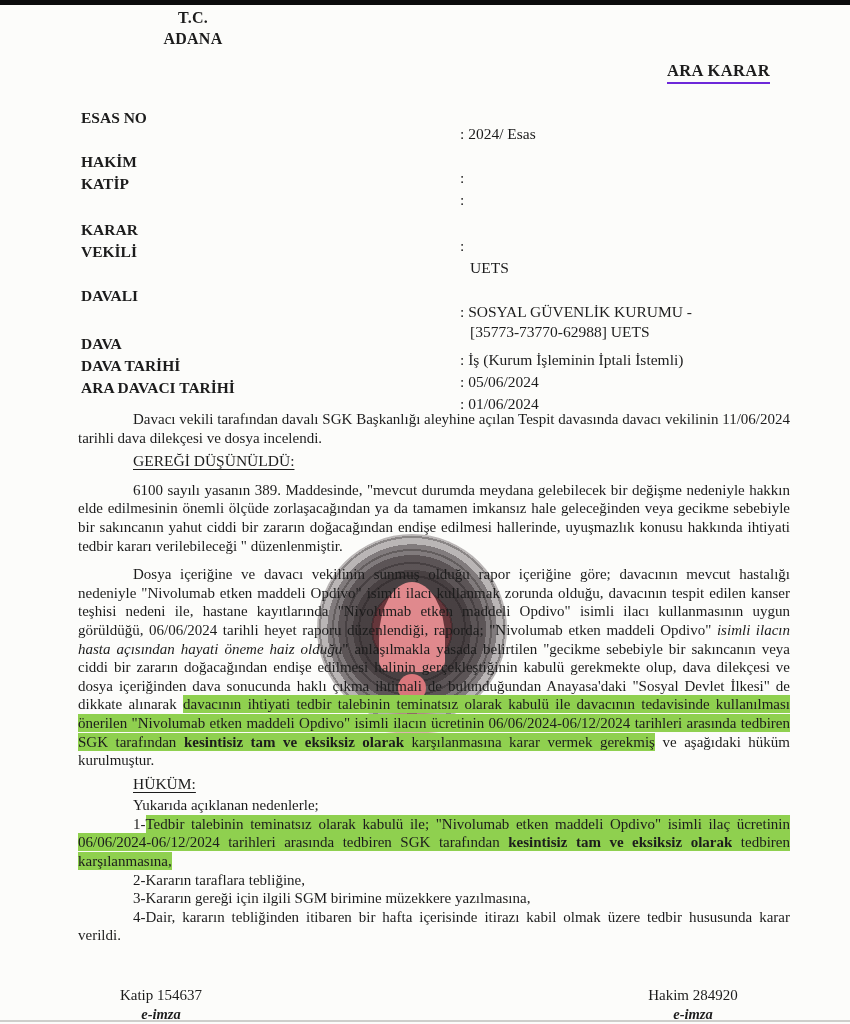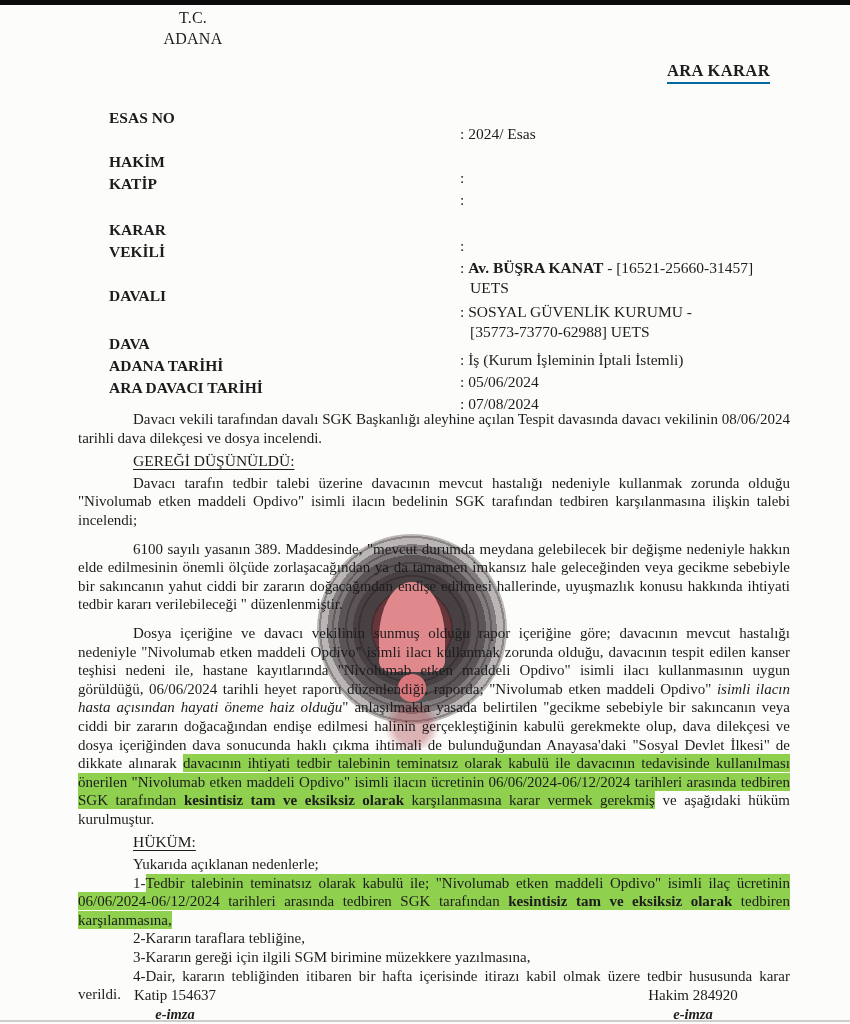--- a/index.html
+++ b/index.html
@@ -18,32 +18,32 @@
     position:absolute;left:0;top:0;width:850px;height:5px;
     background:#0c0c0c;
   }
   .bottom-edge{
     position:absolute;left:0;bottom:2px;width:850px;height:2px;
     background:rgba(120,120,115,.35);
   }
   
   .court-header{
     position:absolute;left:78px;top:7px;width:230px;
-    text-align:center;font-weight:normal;font-size:16px;line-height:21px;
+    text-align:center;font-weight:bold;font-size:16px;line-height:21px;
     letter-spacing:.2px;z-index:2;
   }
   .doc-title{
     position:absolute;right:80px;top:61px;
     font-weight:bold;font-size:16.5px;
-    border-bottom:2px solid #0369a1;padding-bottom:1px;
+    border-bottom:2px solid #6d28d9;padding-bottom:1px;
     letter-spacing:.4px;z-index:2;
   }
   
   .field-row{position:absolute;left:0;width:850px;z-index:2;font-size:15.5px;line-height:20px;}
-  .field-row .lbl{position:absolute;left:109px;font-weight:bold;white-space:nowrap;}
+  .field-row .lbl{position:absolute;left:81px;font-weight:bold;white-space:nowrap;}
   .field-row .val{position:absolute;left:460px;width:370px;margin-top:16px;}
   .field-row .val2{padding-left:10px;}
   
   .body-text{
     position:absolute;left:78px;top:410px;width:712px;z-index:2;
     font-size:15px;line-height:18.6px;
   }
   .body-text p{margin:0;text-align:justify;}
   .body-text p.ind{text-indent:55px;}
   .body-text p.sp{margin-top:10px;}
@@ -78,21 +78,21 @@
     position:absolute;left:86px;top:140px;width:28px;height:28px;border-radius:50%;
     background:#d9767b;
   }
   .wm-glow{
     position:absolute;left:70px;top:168px;width:60px;height:48px;border-radius:50%;
     background:radial-gradient(circle, rgba(170,70,76,.40) 0 45%, rgba(0,0,0,0) 72%);
   }
   
   .signatures{position:absolute;left:0;top:986px;width:850px;z-index:2;font-size:15px;line-height:19px;}
   .sig-block{position:absolute;text-align:center;width:130px;}
-  .sig-left{left:110px;}
+  .sig-left{left:96px;}
   .sig-right{left:628px;}
   .sig-eimza{font-weight:bold;font-style:italic;font-size:14.5px;}
 </style>
 </head>
 <body>
 
 <div class="page">
 
   <div class="top-edge"></div>
   <div class="bottom-edge"></div>
@@ -122,43 +122,42 @@
   <div class="field-row" style="top:174px">
     <span class="lbl">KATİP</span>
     <span class="val"><span>:</span></span>
   </div>
   <div class="field-row" style="top:220px">
     <span class="lbl">KARAR</span>
     <span class="val"><span>:</span></span>
   </div>
   <div class="field-row" style="top:242px">
     <span class="lbl">VEKİLİ</span>
-    <span class="val"><span><span>: </span><span class="b">Av. BÜŞRA KANAT</span><span> - [16521-25660-31457]</span></span><div class="val2">UETS</div></span>
+    <span class="val"><div class="val2">UETS</div></span>
   </div>
   <div class="field-row" style="top:286px">
     <span class="lbl">DAVALI</span>
     <span class="val"><span><span>: SOSYAL GÜVENLİK KURUMU -</span></span><div class="val2">[35773-73770-62988] UETS</div></span>
   </div>
   <div class="field-row" style="top:334px">
     <span class="lbl">DAVA</span>
     <span class="val"><span>: İş (Kurum İşleminin İptali İstemli)</span></span>
   </div>
   <div class="field-row" style="top:356px">
-    <span class="lbl">ADANA TARİHİ</span>
+    <span class="lbl">DAVA TARİHİ</span>
     <span class="val"><span>: 05/06/2024</span></span>
   </div>
   <div class="field-row" style="top:378px">
     <span class="lbl">ARA DAVACI TARİHİ</span>
-    <span class="val"><span>: 07/08/2024</span></span>
+    <span class="val"><span>: 01/06/2024</span></span>
   </div>
 
   <div class="body-text">
-    <p class="ind"><span>Davacı vekili tarafından davalı SGK Başkanlığı aleyhine açılan Tespit davasında davacı vekilinin 08/06/2024 tarihli dava dilekçesi ve dosya incelendi.</span></p>
+    <p class="ind"><span>Davacı vekili tarafından davalı SGK Başkanlığı aleyhine açılan Tespit davasında davacı vekilinin 11/06/2024 tarihli dava dilekçesi ve dosya incelendi.</span></p>
     <h3>GEREĞİ DÜŞÜNÜLDÜ:</h3>
-    <p class="ind"><span>Davacı tarafın tedbir talebi üzerine davacının mevcut hastalığı nedeniyle kullanmak zorunda olduğu "Nivolumab etken maddeli Opdivo" isimli ilacın bedelinin SGK tarafından tedbiren karşılanmasına ilişkin talebi incelendi;</span></p>
     <p class="ind sp"><span>6100 sayılı yasanın 389. Maddesinde, "mevcut durumda meydana gelebilecek bir değişme nedeniyle hakkın elde edilmesinin önemli ölçüde zorlaşacağından ya da tamamen imkansız hale geleceğinden veya gecikme sebebiyle bir sakıncanın yahut ciddi bir zararın doğacağından endişe edilmesi hallerinde, uyuşmazlık konusu hakkında ihtiyati tedbir kararı verilebileceği " düzenlenmiştir.</span></p>
     <p class="ind sp"><span>Dosya içeriğine ve davacı vekilinin sunmuş olduğu rapor içeriğine göre; davacının mevcut hastalığı nedeniyle "Nivolumab etken maddeli Opdivo" isimli ilacı kullanmak zorunda olduğu, davacının tespit edilen kanser teşhisi nedeni ile, hastane kayıtlarında "Nivolumab etken maddeli Opdivo" isimli ilacı kullanmasının uygun görüldüğü, 06/06/2024 tarihli heyet raporu düzenlendiği, raporda; "Nivolumab etken maddeli Opdivo" </span><span class="i">isimli ilacın hasta açısından hayati öneme haiz olduğu</span><span>" anlaşılmakla yasada belirtilen "gecikme sebebiyle bir sakıncanın veya ciddi bir zararın doğacağından endişe edilmesi halinin gerçekleştiğinin kabulü gerekmekte olup, dava dilekçesi ve dosya içeriğinden dava sonucunda haklı çıkma ihtimali de bulunduğundan Anayasa'daki "Sosyal Devlet İlkesi" de dikkate alınarak </span><span class="hl">davacının ihtiyati tedbir talebinin teminatsız olarak kabulü ile davacının tedavisinde kullanılması önerilen "Nivolumab etken maddeli Opdivo" isimli ilacın ücretinin 06/06/2024-06/12/2024 tarihleri arasında tedbiren SGK tarafından </span><span class="b hl">kesintisiz tam ve eksiksiz olarak</span><span class="hl"> karşılanmasına karar vermek gerekmiş</span><span> ve aşağıdaki hüküm kurulmuştur.</span></p>
     <h3>HÜKÜM:</h3>
     <p class="ind"><span>Yukarıda açıklanan nedenlerle;</span></p>
     <p class="ind"><span>1-</span><span class="hl">Tedbir talebinin teminatsız olarak kabulü ile; "Nivolumab etken maddeli Opdivo" isimli ilaç ücretinin 06/06/2024-06/12/2024 tarihleri arasında tedbiren SGK tarafından </span><span class="b hl">kesintisiz tam ve eksiksiz olarak</span><span class="hl"> tedbiren karşılanmasına,</span></p>
     <p class="ind"><span>2-Kararın taraflara tebliğine,</span></p>
     <p class="ind"><span>3-Kararın gereği için ilgili SGM birimine müzekkere yazılmasına,</span></p>
     <p class="ind"><span>4-Dair, kararın tebliğinden itibaren bir hafta içerisinde itirazı kabil olmak üzere tedbir hususunda karar verildi.</span></p>
   </div>
 

